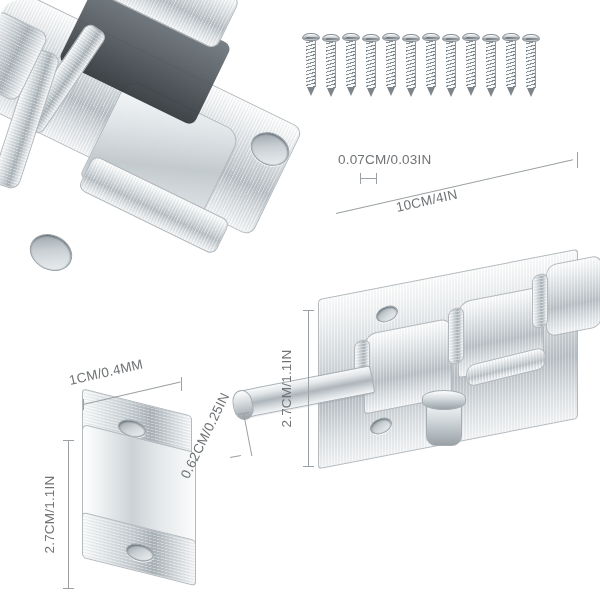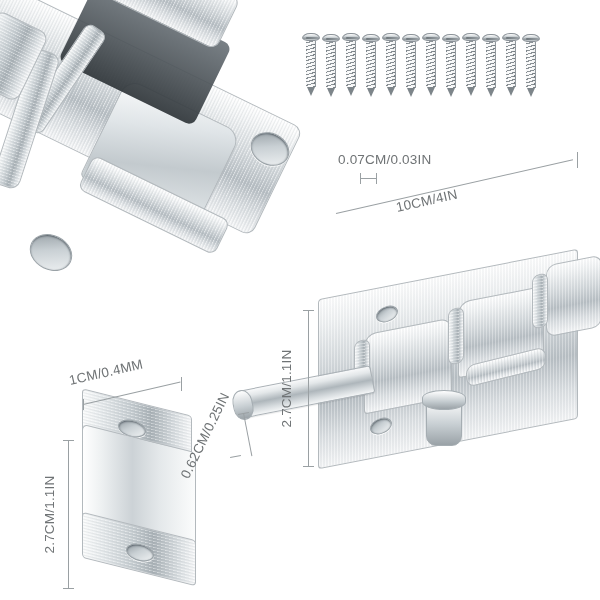--- a/index.html
+++ b/index.html
@@ -6,20 +6,21 @@
   html,body{margin:0;padding:0;background:#fff;}
   body{
     font-family:"Liberation Sans", sans-serif;
     -webkit-font-smoothing:antialiased;
   }
   #stage{
     position:relative;
     width:600px;height:600px;
     background:#ffffff;
     overflow:hidden;
+    border-radius:20px;
   }
   .layer{position:absolute;}
 
   
   .dim-label{
     position:absolute;
     color:#6f7375;
     font-size:13.5px;
     letter-spacing:.2px;
     white-space:nowrap;

